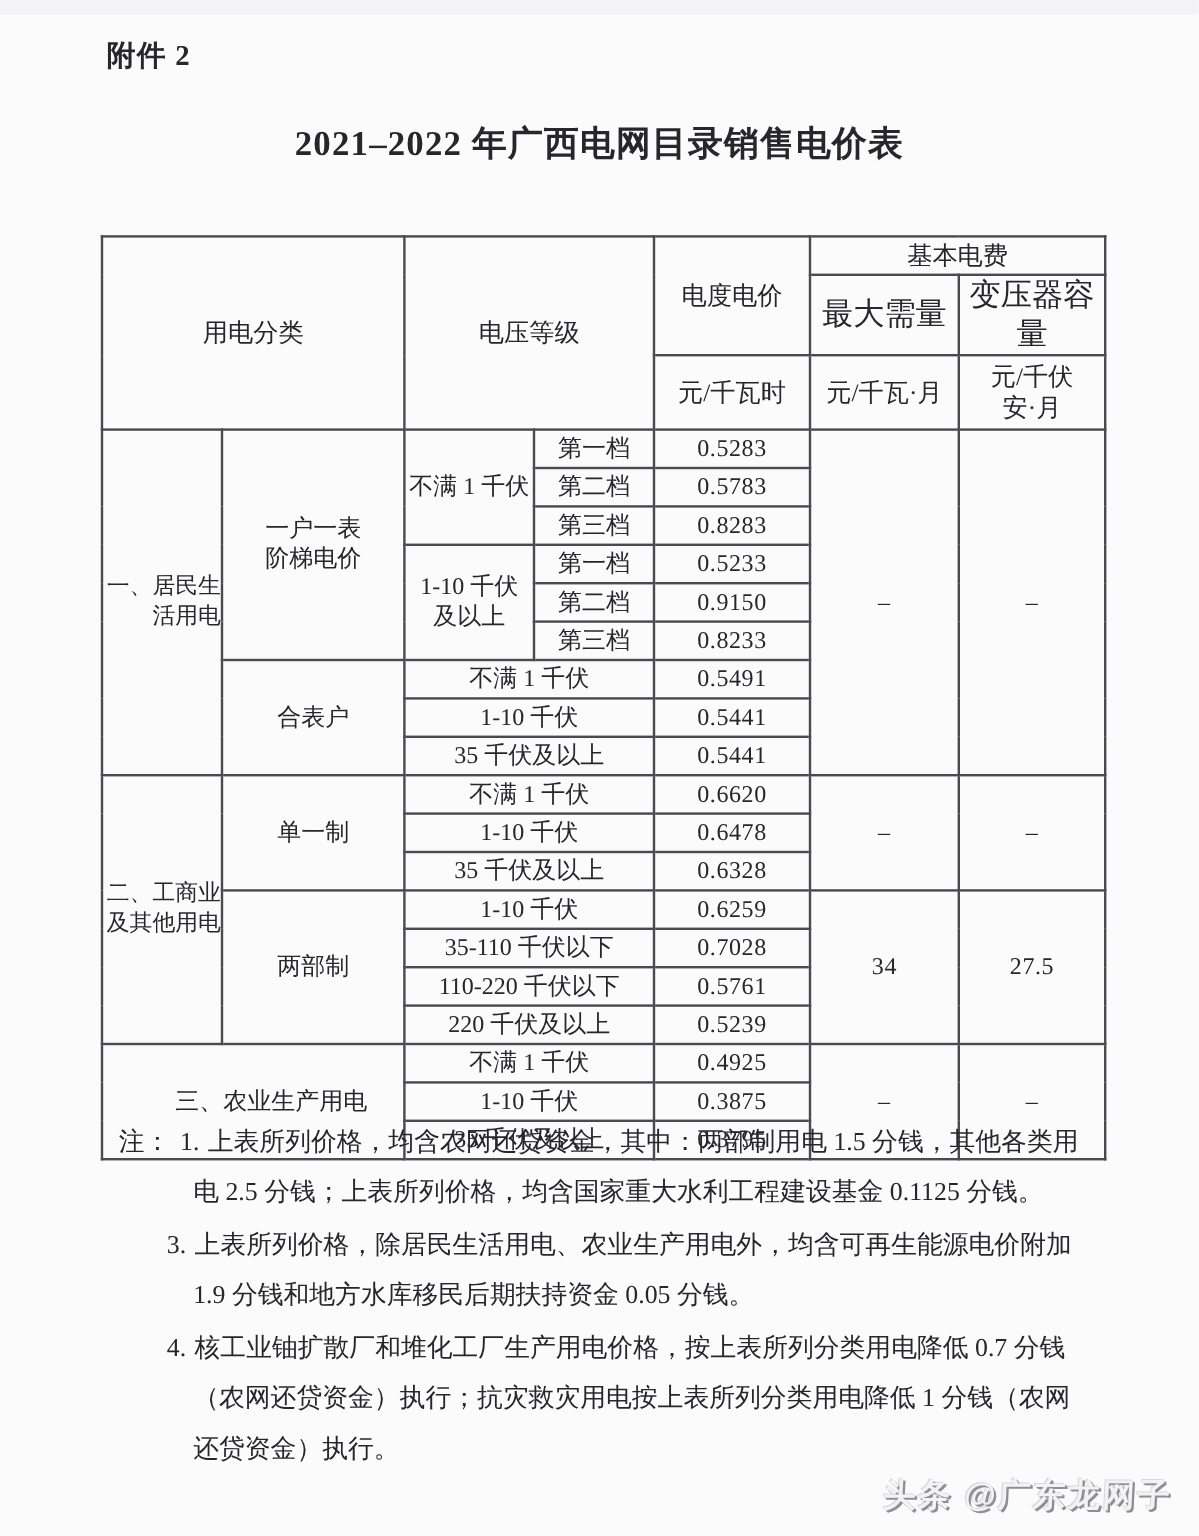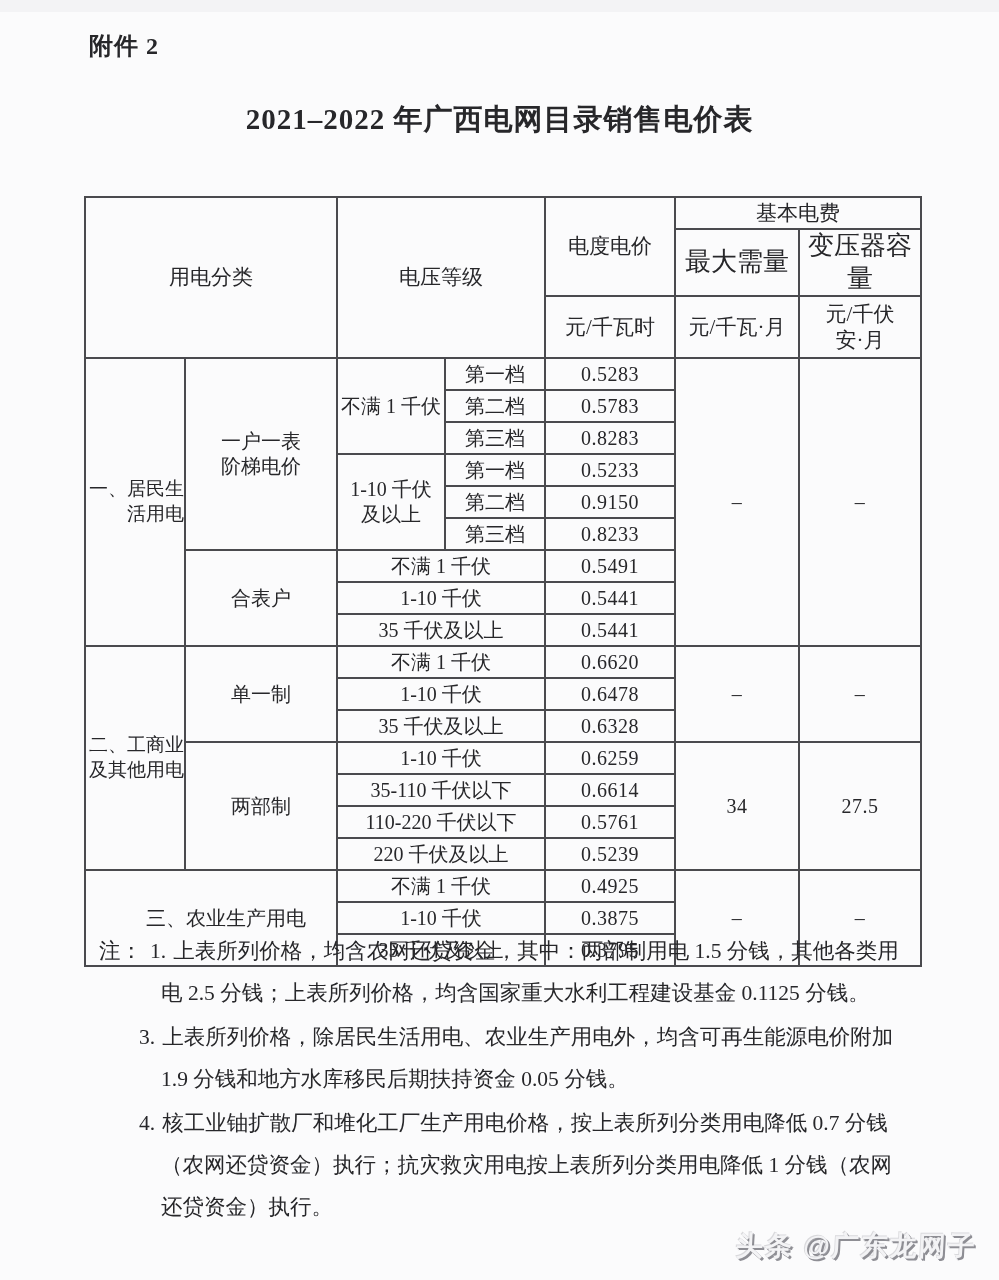--- a/index.html
+++ b/index.html
@@ -168,21 +168,21 @@
 
   <tr class="body-row">
     <td rowspan="4">两部制</td>
     <td colspan="2">1-10 千伏</td>
     <td class="num">0.6259</td>
     <td class="num" rowspan="4">34</td>
     <td class="num" rowspan="4">27.5</td>
   </tr>
   <tr class="body-row">
     <td colspan="2">35-110 千伏以下</td>
-    <td class="num">0.6614</td>
+    <td class="num">0.7028</td>
   </tr>
   <tr class="body-row">
     <td colspan="2">110-220 千伏以下</td>
     <td class="num">0.5761</td>
   </tr>
   <tr class="body-row">
     <td colspan="2">220 千伏及以上</td>
     <td class="num">0.5239</td>
   </tr>
 

